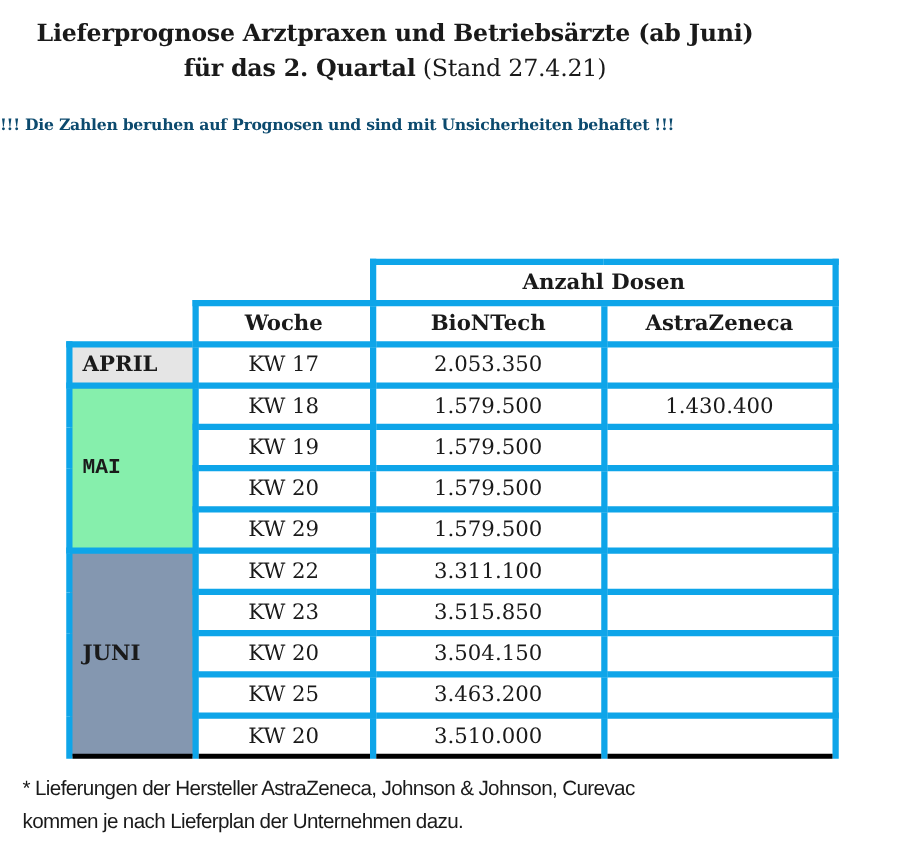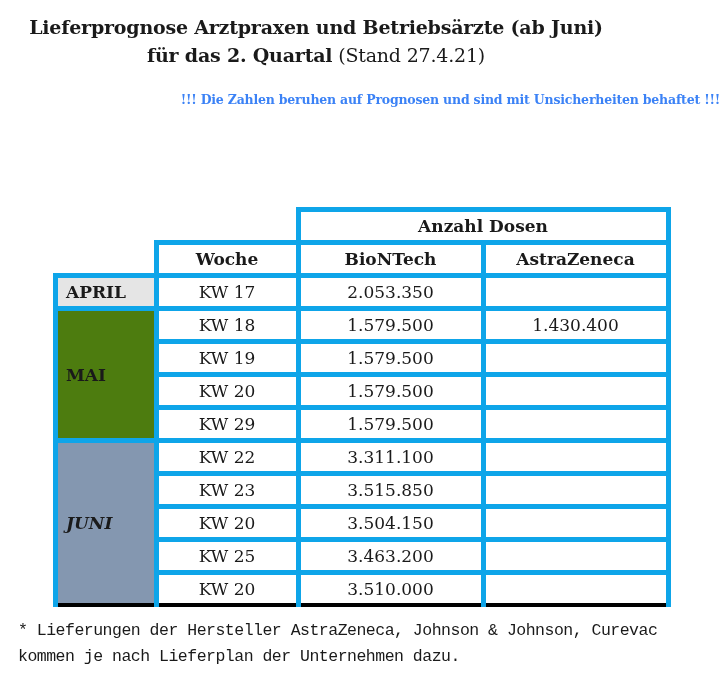--- a/index.html
+++ b/index.html
@@ -3,40 +3,40 @@
   <meta charset="utf-8">
   <style>
     html, body { margin: 0; padding: 0; background: #ffffff; }
     body { width: 720px; height: 686px; position: relative; overflow: hidden;
            font-family: "DejaVu Serif", "Liberation Serif", serif; color: #1a1a1a; }
     .title { position: absolute; left: 0; width: 632px; text-align: center;
              font-weight: bold; font-size: 19px; letter-spacing: -0.2px; }
     .t1 { top: 16px; }
     .t2 { top: 44px; }
     .t2 .normal { font-weight: normal; }
-    .warning { position: absolute; top: 92px; left: 0; width: 720px; text-align: right;
-               color: #3b82f6; font-weight: bold; font-size: 12.5px; letter-spacing: -0.2px; }
+    .warning { position: absolute; top: 92px; left: 0; width: 720px; text-align: left;
+               color: #0c4a6e; font-weight: bold; font-size: 12.5px; letter-spacing: -0.2px; }
     table { position: absolute; left: 53px; top: 207px; border-collapse: collapse;
             font-size: 17px; }
     td { height: 28px; padding: 0; text-align: center; border: 5px solid #0ea5e9;
          line-height: 28px; }
     td.empty { border: none; }
     td.hd { font-weight: bold; }
     td.month { text-align: left; padding-left: 8px; font-weight: bold; }
     td.april { background: #e5e5e5; }
-    td.mai { background: #4d7c0f; }
+    td.mai { background: #86efac; font-family: Liberation Mono, monospace; }
     td.juni { background: #8497b0; }
     tr.thick-top td { border-top: 3px solid #6d28d9; }
     tr.thick-bottom td { border-bottom: 4px solid #000; }
     .c0 { width: 98px; }
     .c1 { width: 137px; }
     .c2 { width: 180px; }
     .c3 { width: 180px; margin-left: 36px; }
     .footnote { position: absolute; left: 18px; top: 618px; font-size: 16.5px;
-                line-height: 26px; font-family: Liberation Mono, monospace;
+                line-height: 26px; font-family: Liberation Sans, sans-serif;
                 letter-spacing: -0.5px; }
   </style>
 </head>
 <body>
 
 <div class="title t1">Lieferprognose Arztpraxen und Betriebsärzte (ab Juni)</div>
 <div class="title t2"><span>für das 2. Quartal</span><span class="normal"> (Stand 27.4.21)</span></div>
 <div class="warning">!!! Die Zahlen beruhen auf Prognosen und sind mit Unsicherheiten behaftet !!!</div>
 
 <table>
@@ -73,21 +73,21 @@
     <td>KW 20</td>
     <td>1.579.500</td>
     <td></td>
   </tr>
   <tr>
     <td>KW 29</td>
     <td>1.579.500</td>
     <td></td>
   </tr>
   <tr class="thick-top">
-    <td class="month juni" rowspan="5" style="border-bottom:4px solid #000;font-style:italic;">JUNI</td>
+    <td class="month juni" rowspan="5" style="border-bottom:4px solid #000;">JUNI</td>
     <td>KW 22</td>
     <td>3.311.100</td>
     <td></td>
   </tr>
   <tr>
     <td>KW 23</td>
     <td>3.515.850</td>
     <td></td>
   </tr>
   <tr>

